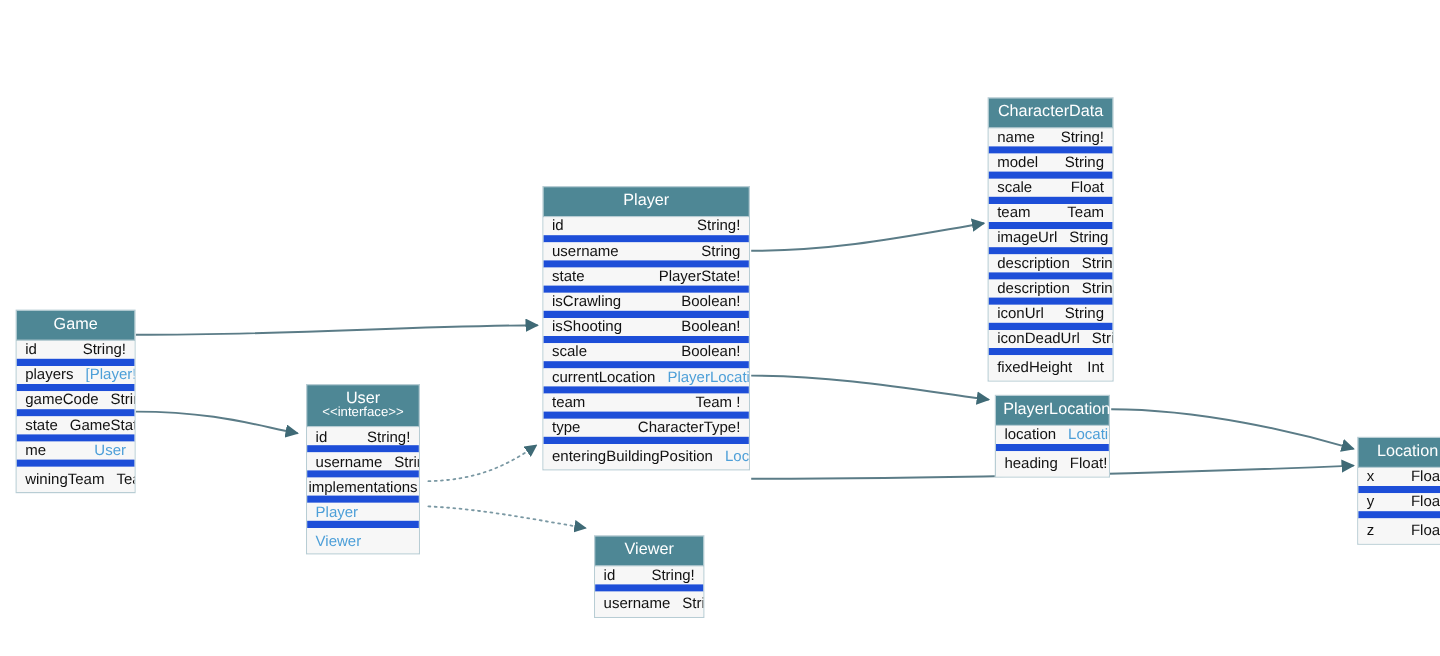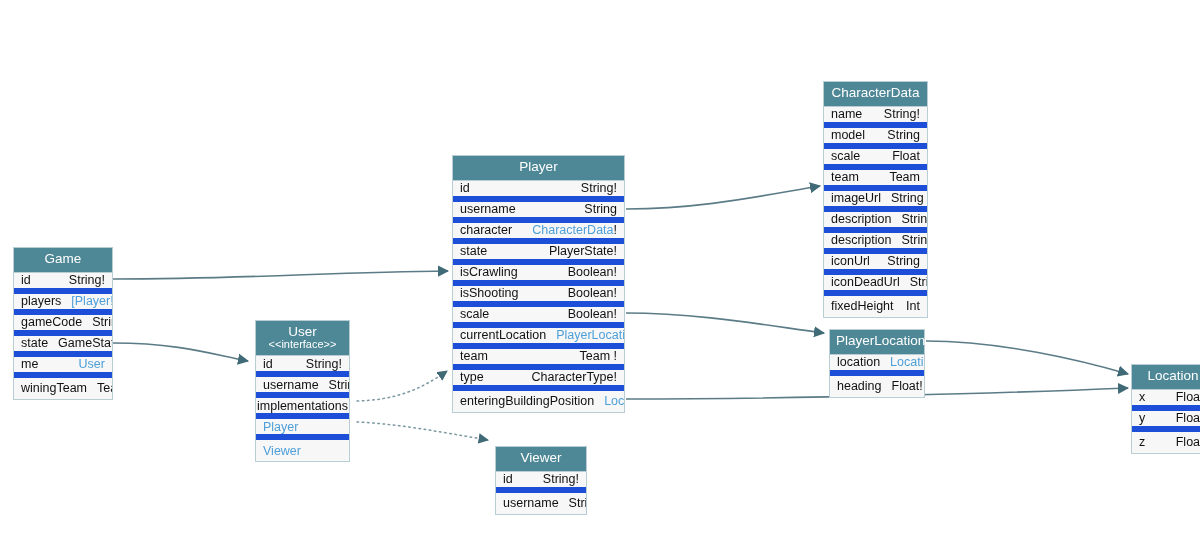--- a/index.html
+++ b/index.html
@@ -100,21 +100,21 @@
       <path d="M 926 341 C 1000 341 1080 360 1128 374" marker-end="url(#arrow)"></path>
     </g>
 
     <g fill="none" stroke="#7a98a3" stroke-width="1.5" stroke-dasharray="1.6 3.6" stroke-linecap="round">
       <path d="M 357 401 C 395 400 420 390 447 371" marker-end="url(#arrowdot)"></path>
 
       <path d="M 357 422 C 400 424 440 432 488 440" marker-end="url(#arrowdot)"></path>
     </g>
   </svg>
 
-  <div class="entity" style="left:13px; top:227px; width:100px;">
+  <div class="entity" style="left:13px; top:238px; width:100px;">
     <div class="ent-header">
       <span>Game</span>
     </div>
     <div class="ent-row">
       <span class="fname">id</span>
       <span class="ftype">String!</span>
     </div>
     <div class="ent-row">
       <span class="fname">players</span>
       <span class="ftype link">[Player!]</span>
@@ -167,24 +167,20 @@
     </div>
     <div class="ent-row">
       <span class="fname">id</span>
       <span class="ftype">String!</span>
     </div>
     <div class="ent-row">
       <span class="fname">username</span>
       <span class="ftype">String</span>
     </div>
     <div class="ent-row">
-      <span class="fname">character</span>
-      <span class="ftype"><span class="link">CharacterData</span><span class="bang">!</span></span>
-    </div>
-    <div class="ent-row">
       <span class="fname">state</span>
       <span class="ftype">PlayerState!</span>
     </div>
     <div class="ent-row">
       <span class="fname">isCrawling</span>
       <span class="ftype">Boolean!</span>
     </div>
     <div class="ent-row">
       <span class="fname">isShooting</span>
       <span class="ftype">Boolean!</span>

